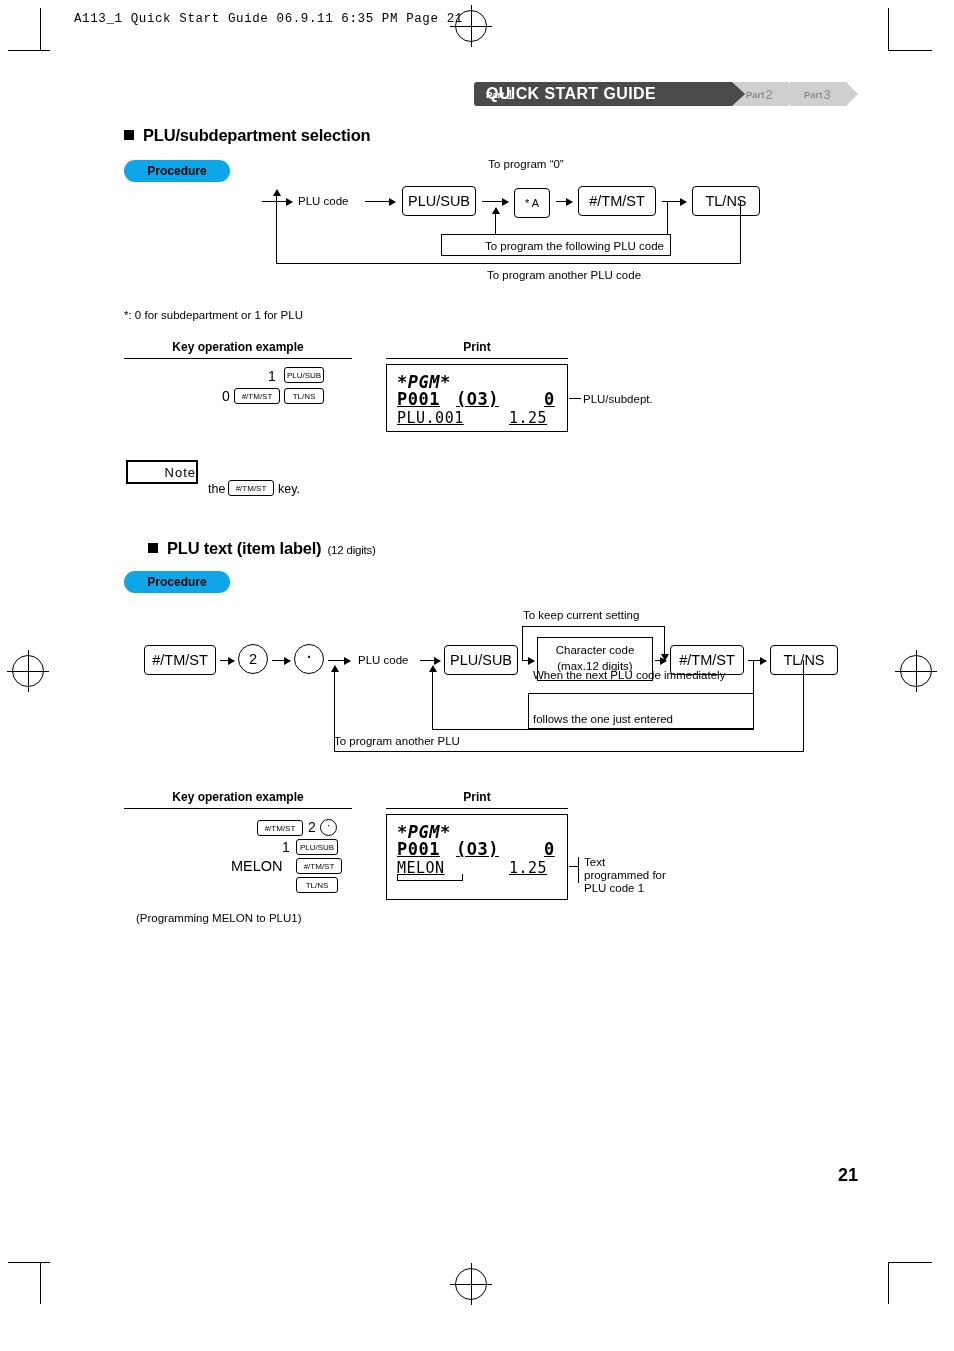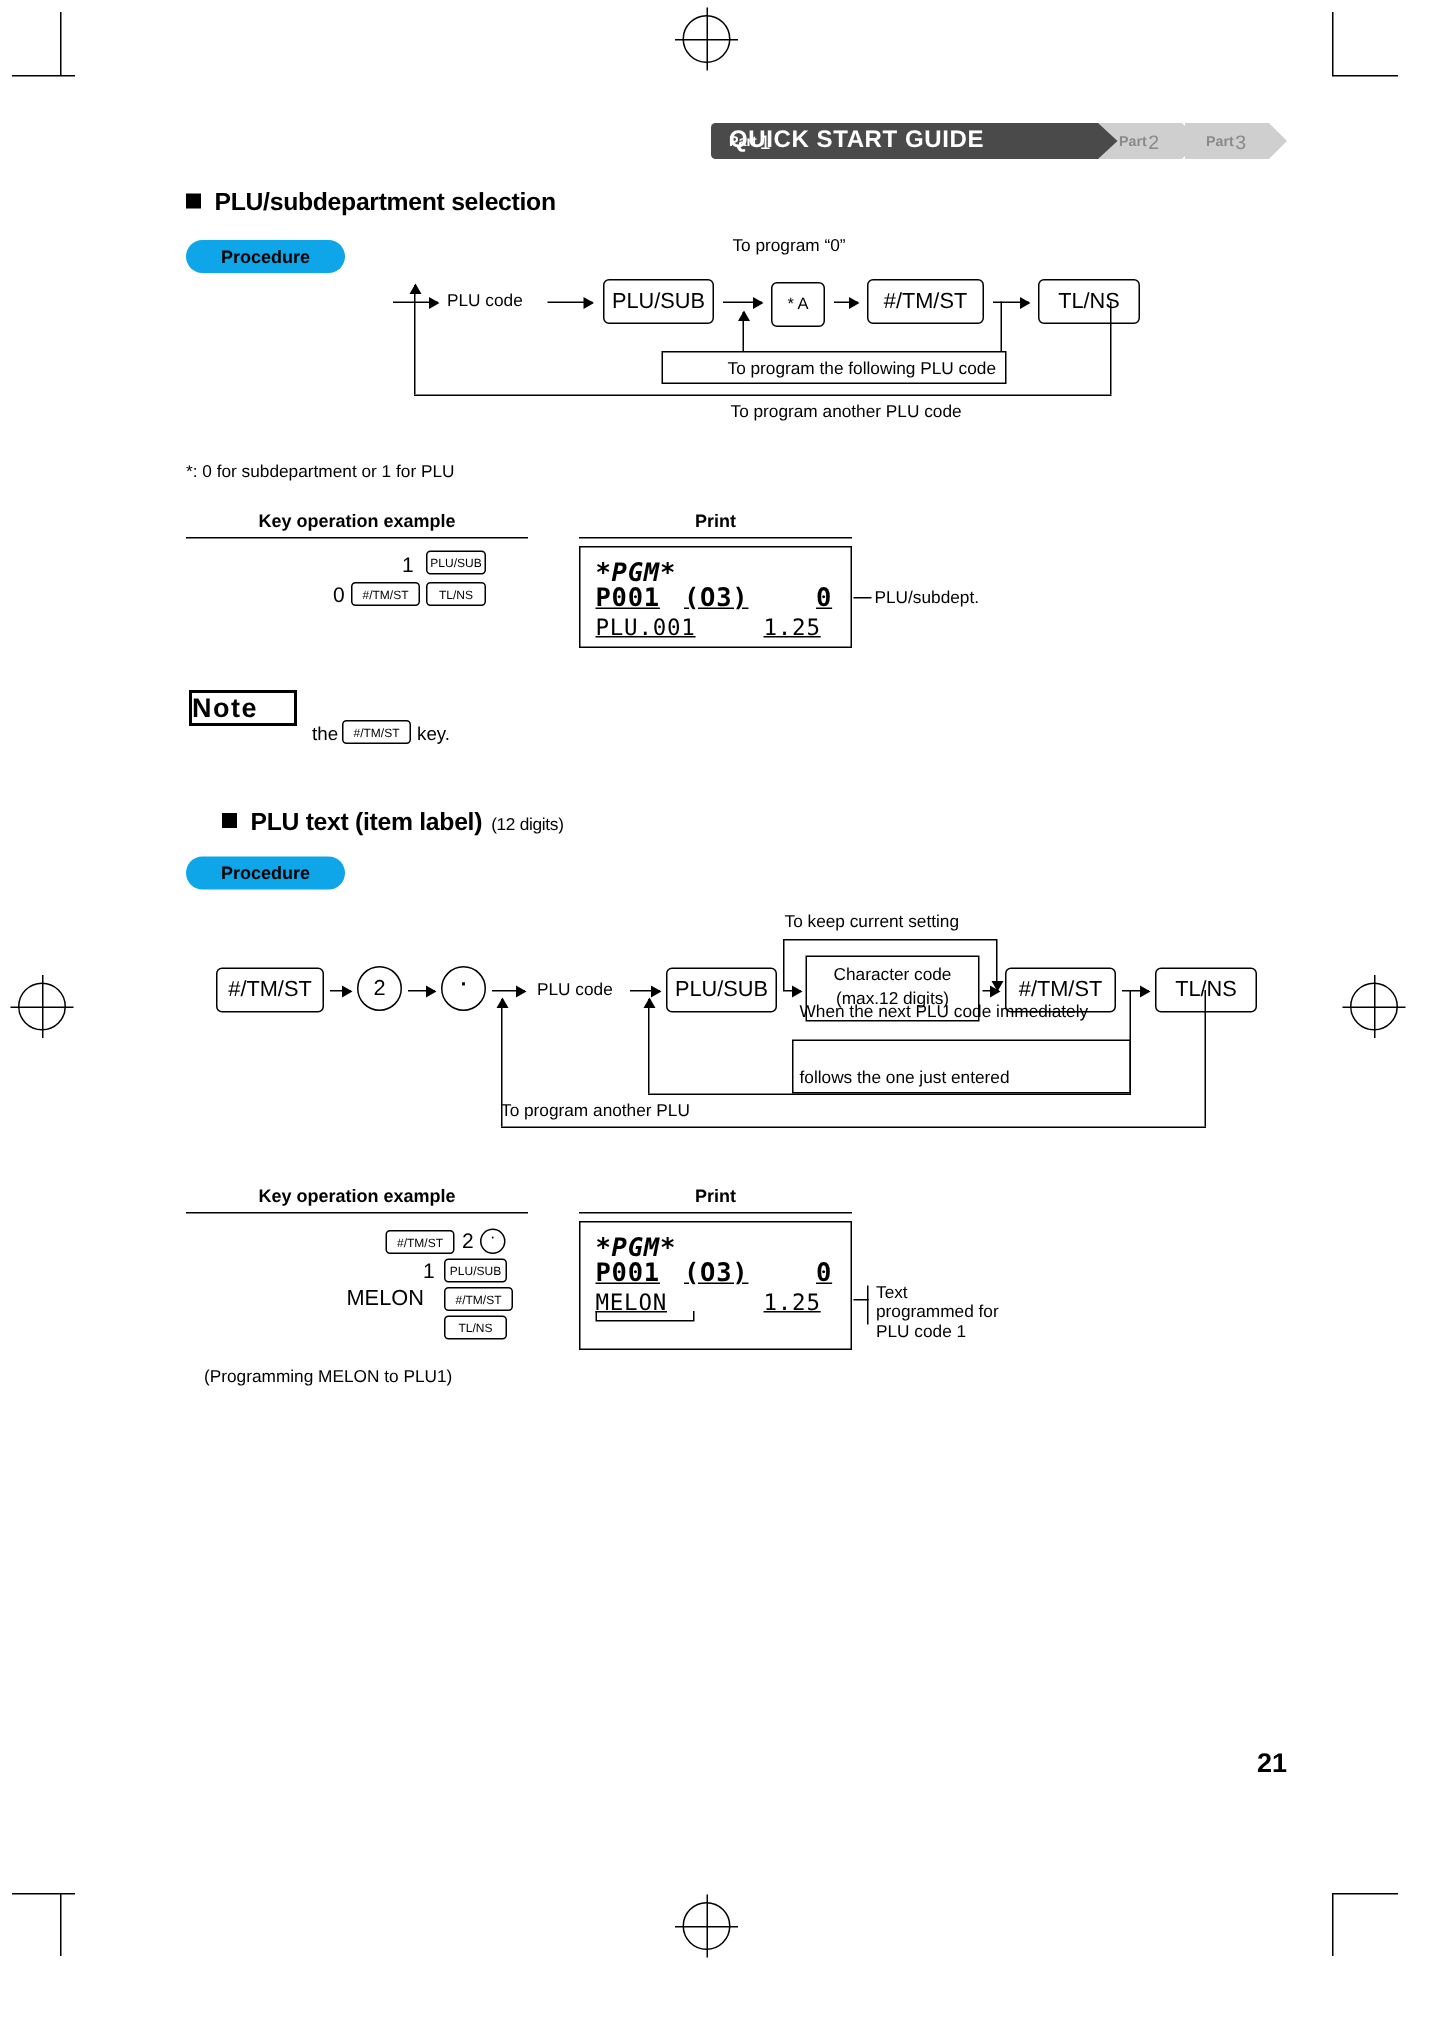--- a/index.html
+++ b/index.html
@@ -59,22 +59,22 @@
   
   .receipt{position:absolute;box-sizing:border-box;border:1px solid #000;background:#fff;}
   .rc-pgm{position:absolute;font-family:"DejaVu Sans Mono",monospace;font-weight:bold;font-style:italic;font-size:17px;letter-spacing:0.5px;}
   .rc-line{position:absolute;font-family:"DejaVu Sans Mono",monospace;font-size:15px;letter-spacing:0.5px;white-space:pre;text-decoration:underline;}
   .rc-big{font-size:17px;font-weight:bold;}
 
   .colhdr{position:absolute;font-size:12px;font-weight:bold;text-align:center;}
   .colrule{position:absolute;height:1px;background:#000;}
 
   
-  .notebox{position:absolute;box-sizing:border-box;border:2px solid #000;display:flex;align-items:center;justify-content:flex-start;
-           font-size:18px;font-weight:bold;letter-spacing:1px;}
+  .notebox{position:absolute;box-sizing:border-box;border:2px solid #000;display:flex;align-items:center;justify-content:flex-end;
+           font-size:13px;font-weight:normal;letter-spacing:1px;}
   .notetxt{position:absolute;font-size:12.5px;line-height:1.5;}
 
   .pagenum{position:absolute;font-size:18px;font-weight:bold;}
 </style>
 </head>
 <body>
 
 <div class="page">
 
   <div class="crop" style="left:40px;top:8px;width:1px;height:42px;"></div>
@@ -84,20 +84,21 @@
   <div class="crop" style="left:40px;top:1262px;width:1px;height:42px;"></div>
   <div class="crop" style="left:8px;top:1262px;width:42px;height:1px;"></div>
   <div class="crop" style="left:888px;top:1262px;width:1px;height:42px;"></div>
   <div class="crop" style="left:888px;top:1262px;width:44px;height:1px;"></div>
 
   <div class="regmark" style="left:455px;top:10px;"></div>
   <div class="regmark" style="left:12px;top:655px;"></div>
   <div class="regmark" style="left:900px;top:655px;"></div>
   <div class="regmark" style="left:455px;top:1268px;"></div>
 
+  <div class="printhdr">A113_1 Quick Start Guide  06.9.11 6:35 PM  Page 21</div>
 
   <div class="hdrwrap">
     <div class="tabgrey g1">
       <span class="pt">Part</span>
       <span class="ptn">2</span>
     </div>
     <div class="tabgrey g2">
       <span class="pt">Part</span>
       <span class="ptn">3</span>
     </div>

